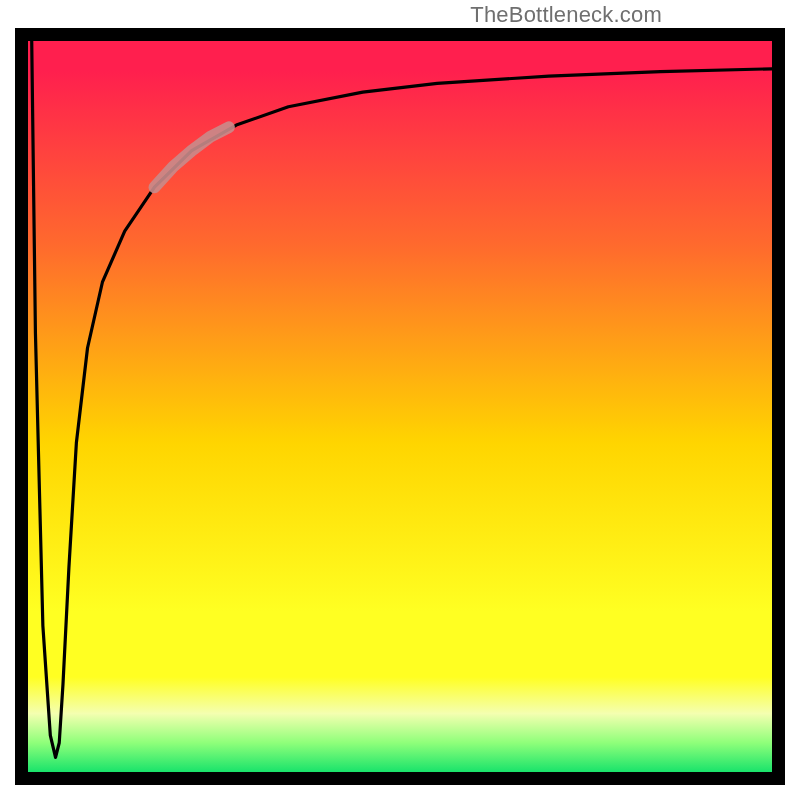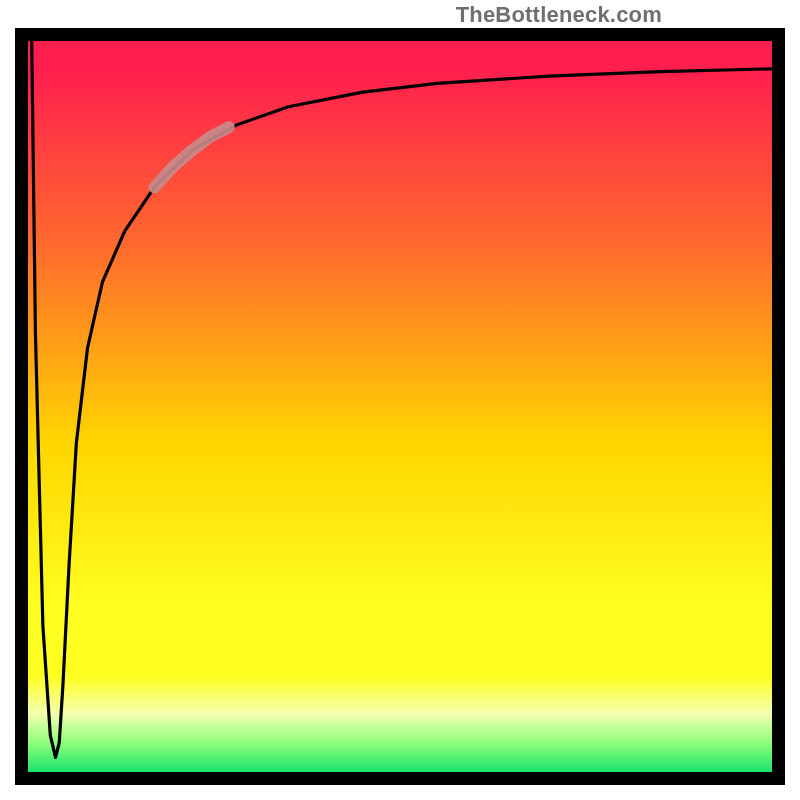--- a/index.html
+++ b/index.html
@@ -1,17 +1,17 @@
 <!DOCTYPE html>
 <html><head>
 <meta charset="utf-8">
 <style>
   * { margin: 0; padding: 0; box-sizing: border-box; }
   html, body { width: 800px; height: 800px; overflow: hidden; background: #fff; }
-  .wrap { position: relative; width: 672px; height: 800px; font-weight: bold; }
+  .wrap { position: relative; width: 672px; height: 800px; }
   .attribution {
     position: absolute;
     top: 2px;
     right: 10px;
     font-family: Arial, Helvetica, sans-serif;
     font-size: 22px;
     color: #6f6f6f;
     letter-spacing: 0.2px;
     z-index: 10;
   }

